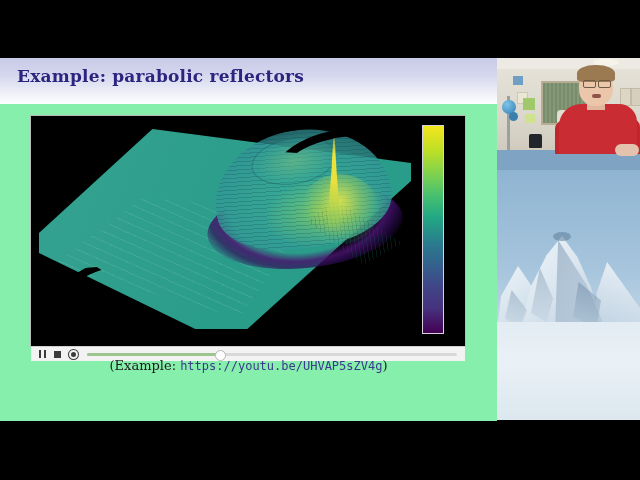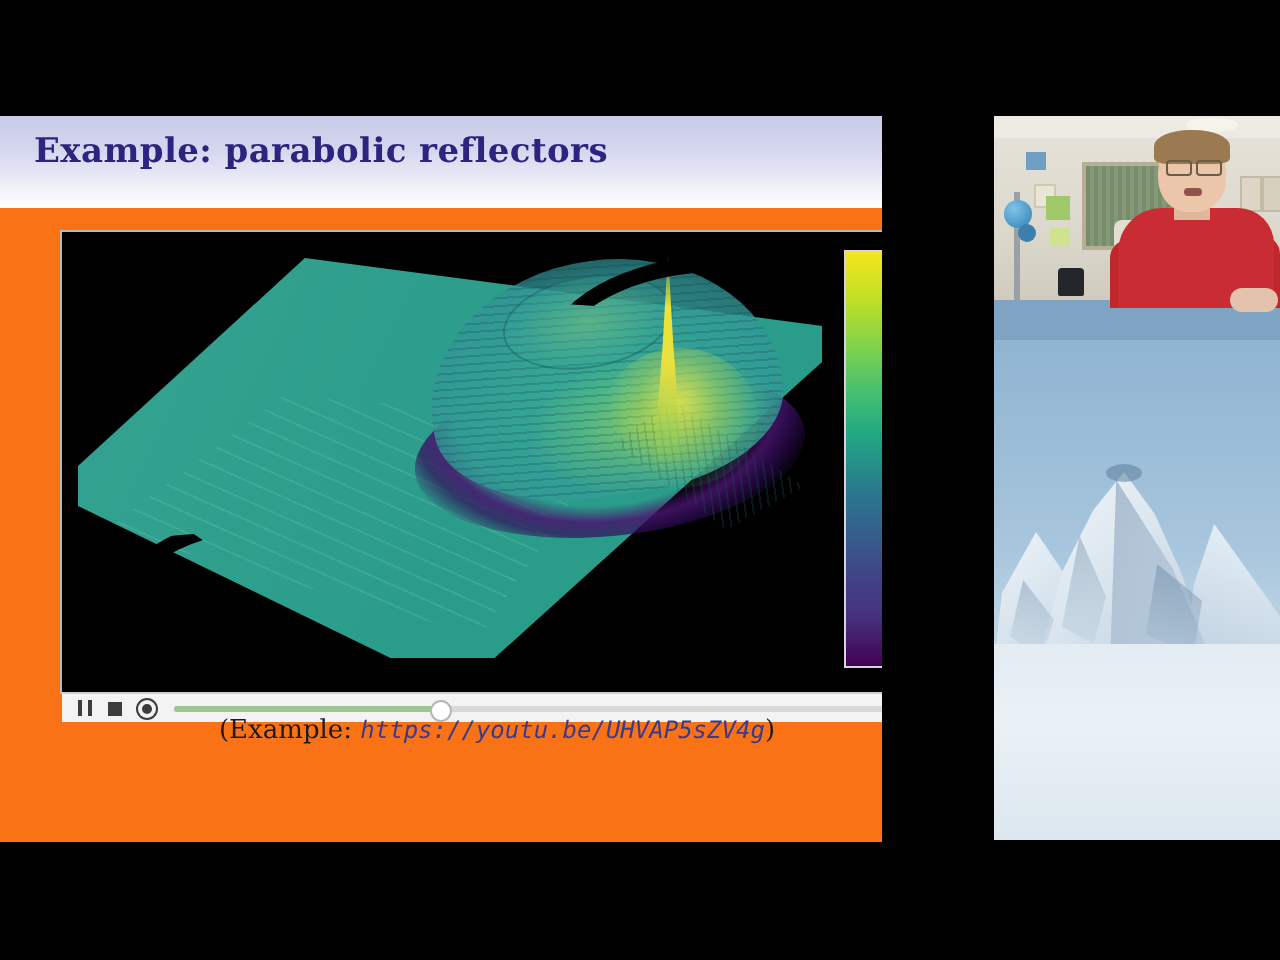--- a/index.html
+++ b/index.html
@@ -1,20 +1,20 @@
 <!DOCTYPE html>
 <html><head>
 <meta charset="utf-8">
 <style>
   html,body{margin:0;padding:0;background:#000;}
   body{width:640px;height:480px;overflow:hidden;font-family:"Liberation Sans",sans-serif;}
   #screen{position:relative;width:640px;height:480px;background:#000;}
 
   
-  #slide{position:absolute;left:0;top:58px;width:441px;height:363px;background:#f97316;overflow:hidden;}
+  #slide{position:absolute;left:0;top:58px;width:497px;height:363px;background:#86efac;overflow:hidden;}
 
   #title-bar{position:absolute;left:0;top:0;width:497px;height:46px;
     background:linear-gradient(to bottom,#c9cbe8 0%,#d5d7ee 38%,#f0f1f8 78%,#ffffff 100%);}
   #title-text{position:absolute;left:17px;top:8px;
     font-family:"DejaVu Serif","Liberation Serif",serif;font-weight:bold;font-size:17px;
     color:#2b2580;letter-spacing:.2px;white-space:nowrap;}
 
   
   #player{position:absolute;left:30px;top:57px;width:436px;height:232px;
     border:1px solid #b9b9b9;background:#000;box-sizing:border-box;}
@@ -90,21 +90,21 @@
   #btn-gear{left:38px;width:9px;height:9px;top:3px;border-radius:50%;
     background:#3c3c3c;box-shadow:inset 0 0 0 2px #f3f3f3, 0 0 0 1px #3c3c3c;}
   #track{position:absolute;left:56px;top:6px;width:370px;height:3px;background:#d8d8d8;border-radius:2px;}
   #track-fill{position:absolute;left:0;top:0;width:133px;height:3px;background:#9cc58f;border-radius:2px;}
   #track-handle{position:absolute;left:128px;top:-3px;width:9px;height:9px;border-radius:50%;
     background:#fff;border:1px solid #b6b6b6;}
 
   
   #caption{position:absolute;left:0;top:300px;width:497px;text-align:center;
     font-family:"DejaVu Serif","Liberation Serif",serif;font-size:13px;color:#1c1c1c;}
-  #caption .mono{font-family:"DejaVu Sans Mono","Liberation Mono",monospace;font-size:12px;color:#3b3a8c;font-style:italic;}
+  #caption .mono{font-family:"DejaVu Sans Mono","Liberation Mono",monospace;font-size:12px;color:#3b3a8c;}
 
   
   #right-col{position:absolute;left:497px;top:0;width:143px;height:480px;background:#000;}
 
   
   #webcam{position:absolute;left:0;top:58px;width:143px;height:112px;overflow:hidden;background:#cfcabc;}
   .wc{position:absolute;}
   #wc-wall{left:0;top:0;width:143px;height:94px;background:linear-gradient(to bottom,#e6e3da 0%,#dcd8cd 60%,#cfcabc 100%);}
   #wc-ceiling{left:0;top:0;width:143px;height:11px;background:#eceae3;}
   #wc-light{left:96px;top:1px;width:26px;height:7px;border-radius:50%;background:#f7f5ea;opacity:.9;}

